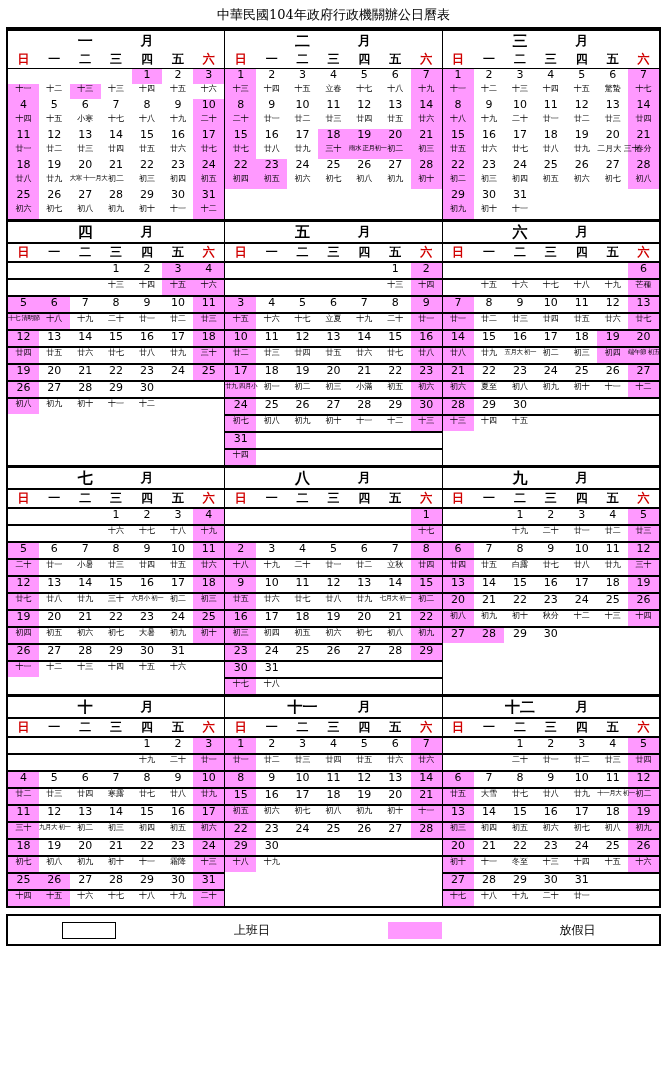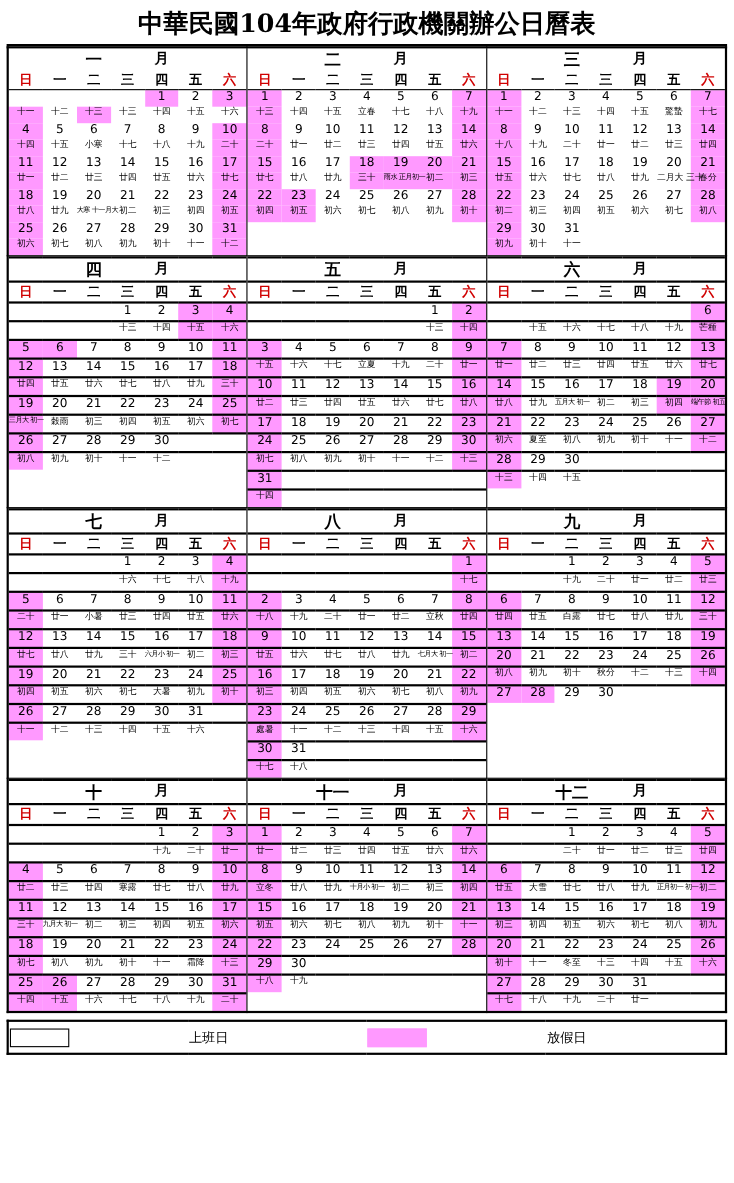--- a/index.html
+++ b/index.html
@@ -9,22 +9,22 @@
     color:#000;
     -webkit-font-smoothing:none;
   }
   #page{
     width:667px;height:1075px;position:relative;box-sizing:border-box;
     padding:4px 6px 0 6px;
   }
   .title{
     text-align:center;
     font-family:"DejaVu Serif","Liberation Serif",serif;
-    font-weight:bold;
-    font-size:23px;
+    font-weight:normal;
+    font-size:13px;
     letter-spacing:0px;
     padding:2px 0 3px 0;
   }
   .title-rule{border-bottom:2px solid #000;}
   
   .cal{
     border-collapse:collapse;
     border:2px solid #000;
     width:655px;
     table-layout:fixed;
@@ -87,20 +87,21 @@
     margin-top:6px;
     border-collapse:collapse;
     width:655px;
     border:2px solid #000;
     table-layout:fixed;
   }
   .legend td{
     border:none;
     height:26px;
     font-size:12px;
+    text-align:center;
     font-family:"DejaVu Serif","Liberation Serif",serif;
   }
   .swatch{
     display:inline-block;
     width:52px;height:15px;
     border:1px solid #000;
     vertical-align:middle;
   }
   .swatch.work{background:#fff;}
   .swatch.off{background:#ff99ff;border-color:#ff99ff;}
@@ -883,20 +884,43 @@
                   </td>
                   <td>
                     <span class="num">10</span>
                   </td>
                   <td class="holiday">
                     <span class="num">11</span>
                   </td>
                 </tr>
                 <tr>
                   <td class="holiday">
+                    <span class="lunar tiny">十七 清明節</span>
+                  </td>
+                  <td class="holiday">
+                    <span class="lunar">十八</span>
+                  </td>
+                  <td>
+                    <span class="lunar">十九</span>
+                  </td>
+                  <td>
+                    <span class="lunar">二十</span>
+                  </td>
+                  <td>
+                    <span class="lunar">廿一</span>
+                  </td>
+                  <td>
+                    <span class="lunar">廿二</span>
+                  </td>
+                  <td class="holiday">
+                    <span class="lunar">廿三</span>
+                  </td>
+                </tr>
+                <tr>
+                  <td class="holiday">
                     <span class="num">12</span>
                   </td>
                   <td>
                     <span class="num">13</span>
                   </td>
                   <td>
                     <span class="num">14</span>
                   </td>
                   <td>
                     <span class="num">15</span>
@@ -948,43 +972,20 @@
                     <span class="num">22</span>
                   </td>
                   <td>
                     <span class="num">23</span>
                   </td>
                   <td>
                     <span class="num">24</span>
                   </td>
                   <td class="holiday">
                     <span class="num">25</span>
-                  </td>
-                </tr>
-                <tr>
-                  <td class="holiday">
-                    <span class="lunar tiny">三月大 初一</span>
-                  </td>
-                  <td>
-                    <span class="lunar">穀雨</span>
-                  </td>
-                  <td>
-                    <span class="lunar">初三</span>
-                  </td>
-                  <td>
-                    <span class="lunar">初四</span>
-                  </td>
-                  <td>
-                    <span class="lunar">初五</span>
-                  </td>
-                  <td>
-                    <span class="lunar">初六</span>
-                  </td>
-                  <td class="holiday">
-                    <span class="lunar">初七</span>
                   </td>
                 </tr>
                 <tr>
                   <td class="holiday">
                     <span class="num">26</span>
                   </td>
                   <td>
                     <span class="num">27</span>
                   </td>
                   <td>
@@ -1174,20 +1175,43 @@
                     <span class="num">20</span>
                   </td>
                   <td>
                     <span class="num">21</span>
                   </td>
                   <td>
                     <span class="num">22</span>
                   </td>
                   <td class="holiday">
                     <span class="num">23</span>
+                  </td>
+                </tr>
+                <tr>
+                  <td class="holiday">
+                    <span class="lunar tiny">廿九 四月小</span>
+                  </td>
+                  <td>
+                    <span class="lunar">初一</span>
+                  </td>
+                  <td>
+                    <span class="lunar">初二</span>
+                  </td>
+                  <td>
+                    <span class="lunar">初三</span>
+                  </td>
+                  <td>
+                    <span class="lunar">小滿</span>
+                  </td>
+                  <td>
+                    <span class="lunar">初五</span>
+                  </td>
+                  <td class="holiday">
+                    <span class="lunar">初六</span>
                   </td>
                 </tr>
                 <tr>
                   <td class="holiday">
                     <span class="num">24</span>
                   </td>
                   <td>
                     <span class="num">25</span>
                   </td>
                   <td>
@@ -1917,43 +1941,20 @@
                   </td>
                   <td>
                     <span class="num">28</span>
                   </td>
                   <td class="holiday">
                     <span class="num">29</span>
                   </td>
                 </tr>
                 <tr>
                   <td class="holiday">
-                    <span class="lunar">處暑</span>
-                  </td>
-                  <td>
-                    <span class="lunar">十一</span>
-                  </td>
-                  <td>
-                    <span class="lunar">十二</span>
-                  </td>
-                  <td>
-                    <span class="lunar">十三</span>
-                  </td>
-                  <td>
-                    <span class="lunar">十四</span>
-                  </td>
-                  <td>
-                    <span class="lunar">十五</span>
-                  </td>
-                  <td class="holiday">
-                    <span class="lunar">十六</span>
-                  </td>
-                </tr>
-                <tr>
-                  <td class="holiday">
                     <span class="num">30</span>
                   </td>
                   <td>
                     <span class="num">31</span>
                   </td>
                   <td>&nbsp;</td>
                   <td>&nbsp;</td>
                   <td>&nbsp;</td>
                   <td>&nbsp;</td>
                   <td>&nbsp;</td>
@@ -2493,43 +2494,20 @@
                   </td>
                   <td>
                     <span class="num">13</span>
                   </td>
                   <td class="holiday">
                     <span class="num">14</span>
                   </td>
                 </tr>
                 <tr>
                   <td class="holiday">
-                    <span class="lunar">立冬</span>
-                  </td>
-                  <td>
-                    <span class="lunar">廿八</span>
-                  </td>
-                  <td>
-                    <span class="lunar">廿九</span>
-                  </td>
-                  <td>
-                    <span class="lunar tiny">十月小 初一</span>
-                  </td>
-                  <td>
-                    <span class="lunar">初二</span>
-                  </td>
-                  <td>
-                    <span class="lunar">初三</span>
-                  </td>
-                  <td class="holiday">
-                    <span class="lunar">初四</span>
-                  </td>
-                </tr>
-                <tr>
-                  <td class="holiday">
                     <span class="num">15</span>
                   </td>
                   <td>
                     <span class="num">16</span>
                   </td>
                   <td>
                     <span class="num">17</span>
                   </td>
                   <td>
                     <span class="num">18</span>
@@ -2711,21 +2689,21 @@
                   <td>
                     <span class="lunar">廿七</span>
                   </td>
                   <td>
                     <span class="lunar">廿八</span>
                   </td>
                   <td>
                     <span class="lunar">廿九</span>
                   </td>
                   <td>
-                    <span class="lunar tiny">正月初一 初一</span>
+                    <span class="lunar tiny">十一月大 初一</span>
                   </td>
                   <td class="holiday">
                     <span class="lunar">初二</span>
                   </td>
                 </tr>
                 <tr>
                   <td class="holiday">
                     <span class="num">13</span>
                   </td>
                   <td>

